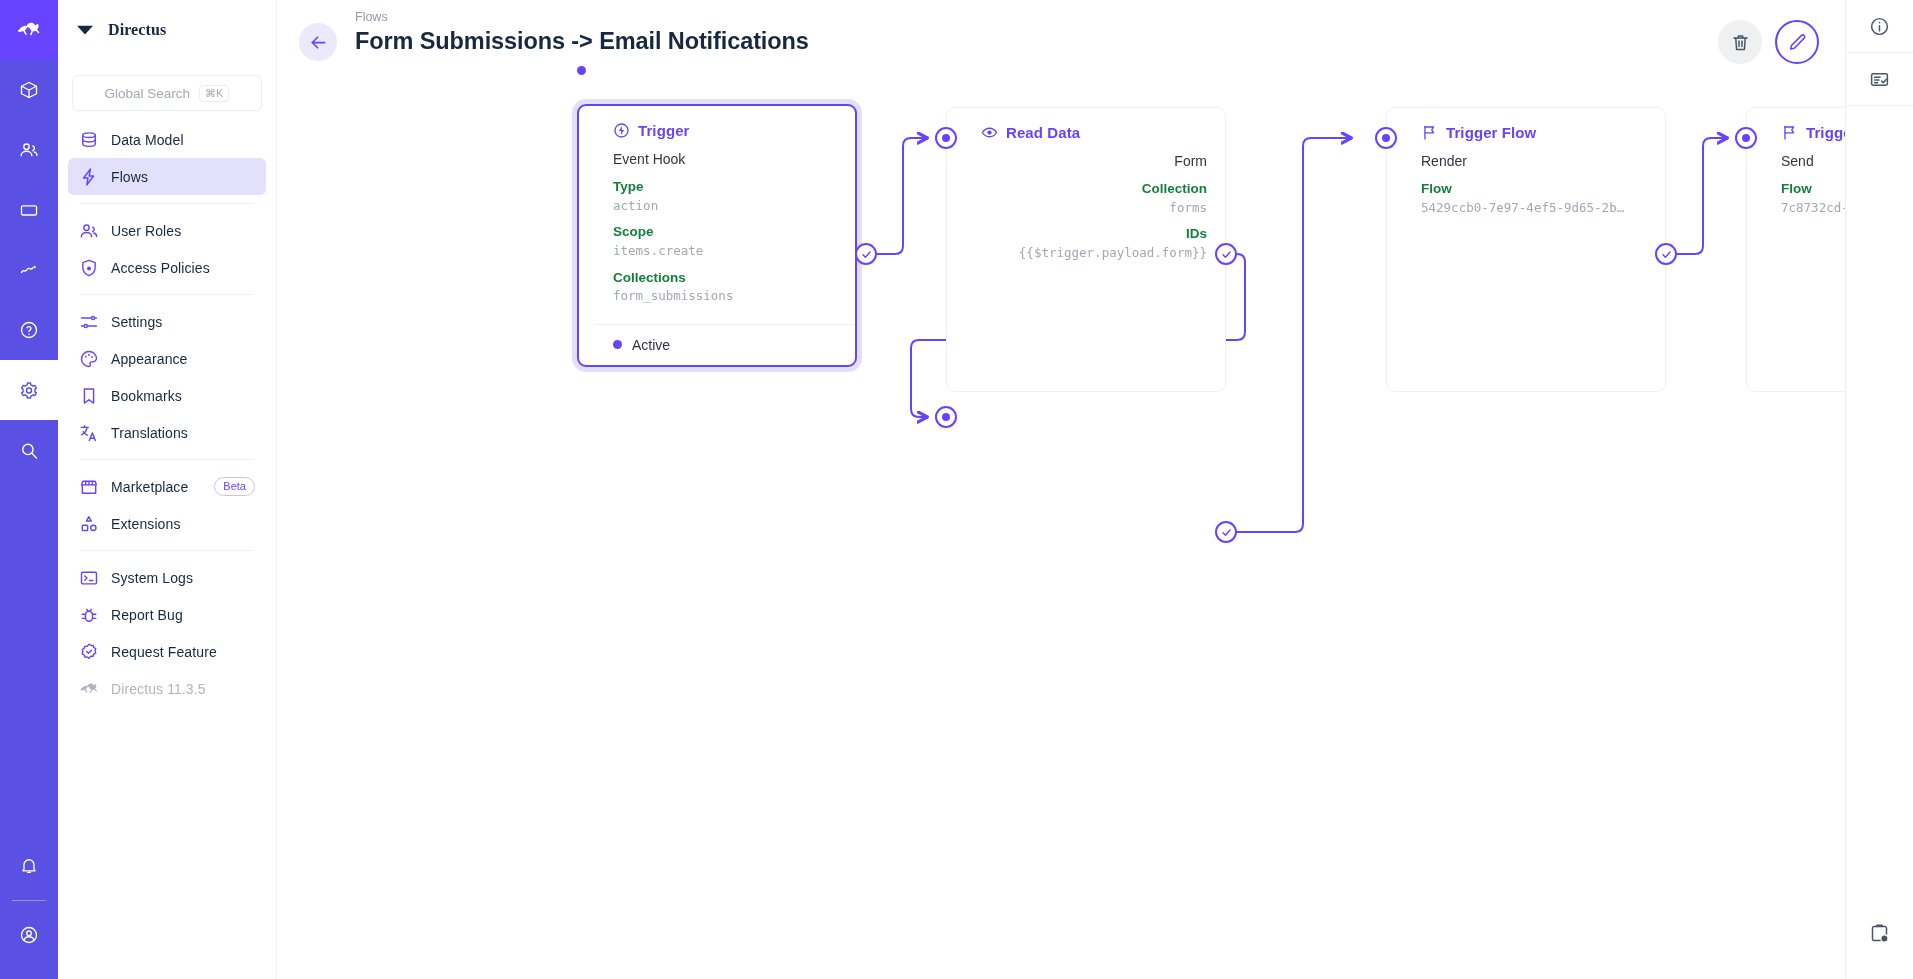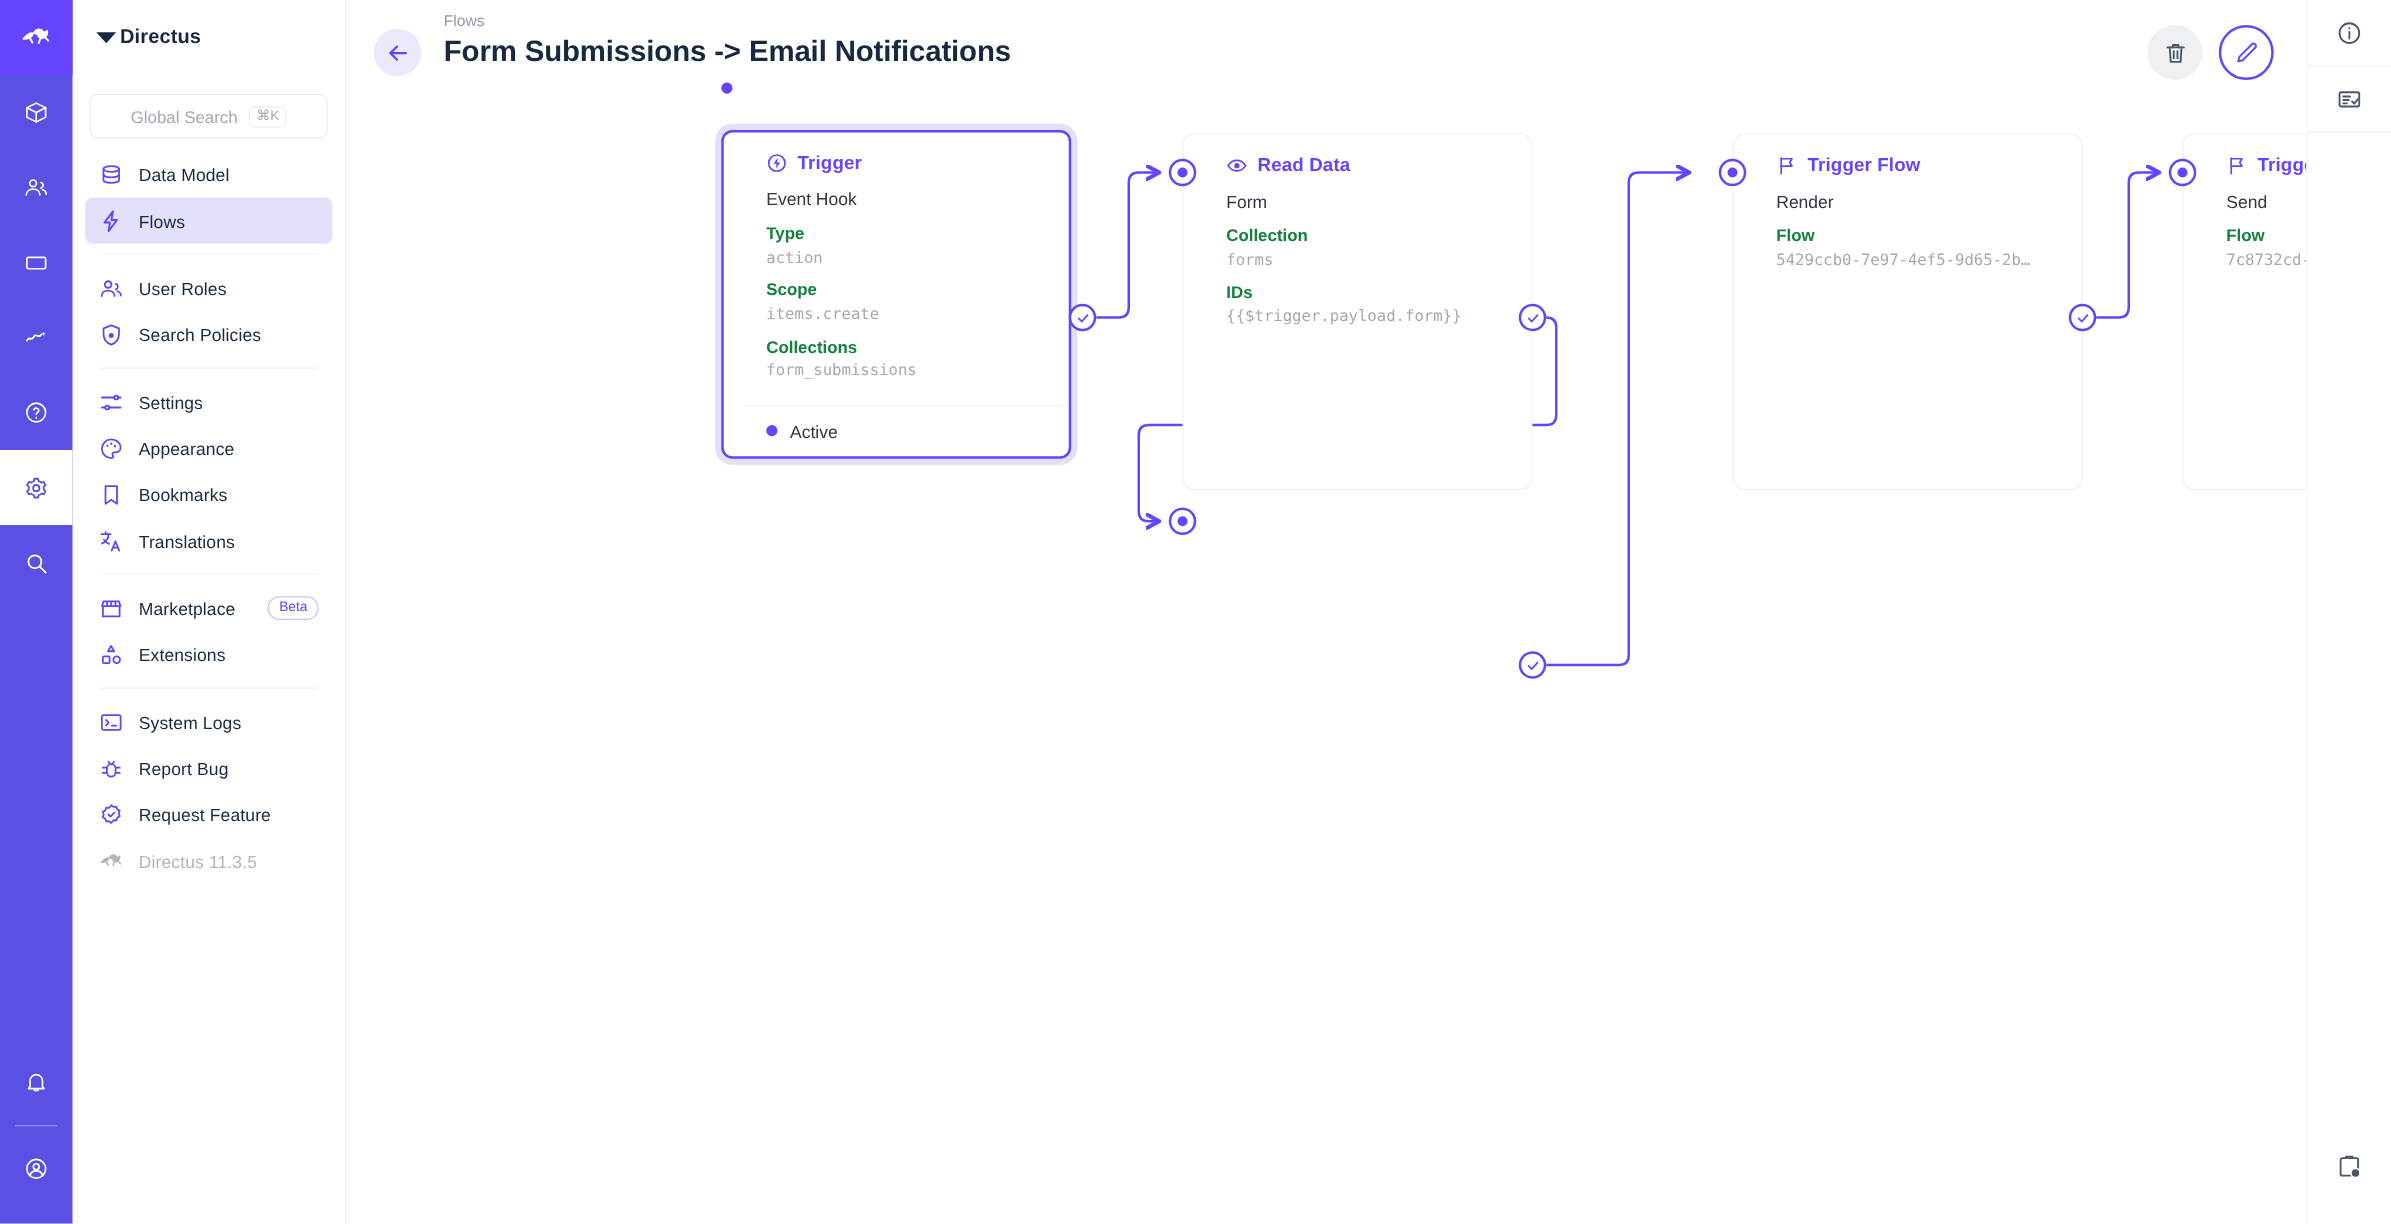--- a/index.html
+++ b/index.html
@@ -31,22 +31,23 @@
   .mb-bottom { display: flex; flex-direction: column; align-items: center; padding-bottom: 14px; }
 
   
   .navbar {
     width: 219px; height: 979px; flex: 0 0 219px;
     background: #ffffff;
     border-right: 1px solid #f0f1f3;
     display: flex; flex-direction: column;
   }
   .nav-header {
-    height: 60px; display: flex; align-items: center; gap: 1px;
+    height: 60px; display: flex; align-items: center; gap: 13px;
     padding: 0 17px;
+    font-family: Liberation Serif, serif;
   }
   .nav-header .logo-txt {
     font-size: 16px; font-weight: 700; color: #172940; letter-spacing: .1px;
   }
   .searchbox {
     margin: 15px 14px 0 14px; height: 36px;
     border: 1px solid #ecedef; border-radius: 6px;
     display: flex; align-items: center; justify-content: center; gap: 9px;
   }
   .searchbox .ph { font-size: 13.5px; color: #a2a9b3; }
@@ -294,21 +295,21 @@
         </span>
         <span class="label">User Roles</span>
       </div>
       <div class="nav-item">
         <span class="ic">
           <svg viewBox="0 0 24 24" fill="none" stroke="#6644ff" stroke-width="1.7" stroke-linecap="round" stroke-linejoin="round">
               <path d="M12 2.8 4.6 5.6v5.6c0 4.6 3.1 8.4 7.4 10 4.3-1.6 7.4-5.4 7.4-10V5.6L12 2.8Z"></path>
               <circle cx="12" cy="12.5" r="2.4" fill="#6644ff" stroke="none"></circle>
             </svg>
         </span>
-        <span class="label">Search Policies</span>
+        <span class="label">Access Policies</span>
       </div>
 
       <div class="nav-sep"></div>
 
       <div class="nav-item">
         <span class="ic">
           <svg viewBox="0 0 24 24" fill="none" stroke="#6644ff" stroke-width="1.7" stroke-linecap="round" stroke-linejoin="round">
               <path d="M3 7.2h12M18.6 7.2H21"></path>
               <circle cx="16.8" cy="7.2" r="1.9"></circle>
               <path d="M3 16.8h3.4M10 16.8h11"></path>
@@ -493,21 +494,21 @@
           <span class="txt">Active</span>
         </div>
       </div>
 
       <div class="port check" style="left:578px; top:159px;">
         <svg viewBox="0 0 24 24" fill="none" stroke="#6644ff" stroke-width="2.6" stroke-linecap="round" stroke-linejoin="round">
             <path d="M5.5 12.5 10 17l8.5-9.5"></path>
           </svg>
       </div>
 
-      <div class="node" style="left:669px; top:23px; width:280px; height:285px;">
+      <div class="node" style="left:669px; top:23px; width:280px; height:285px;text-align:right;">
         <div class="node-head">
           <span class="ic">
             <svg viewBox="0 0 24 24" fill="none" stroke="#6644ff" stroke-width="1.9" stroke-linecap="round" stroke-linejoin="round">
                 <path d="M2 12s3.8-6 10-6 10 6 10 6-3.8 6-10 6S2 12 2 12Z"></path>
                 <circle cx="12" cy="12" r="3" fill="#6644ff" stroke="none"></circle>
               </svg>
           </span>
           <span>Read Data</span>
         </div>
         <div class="node-body">

